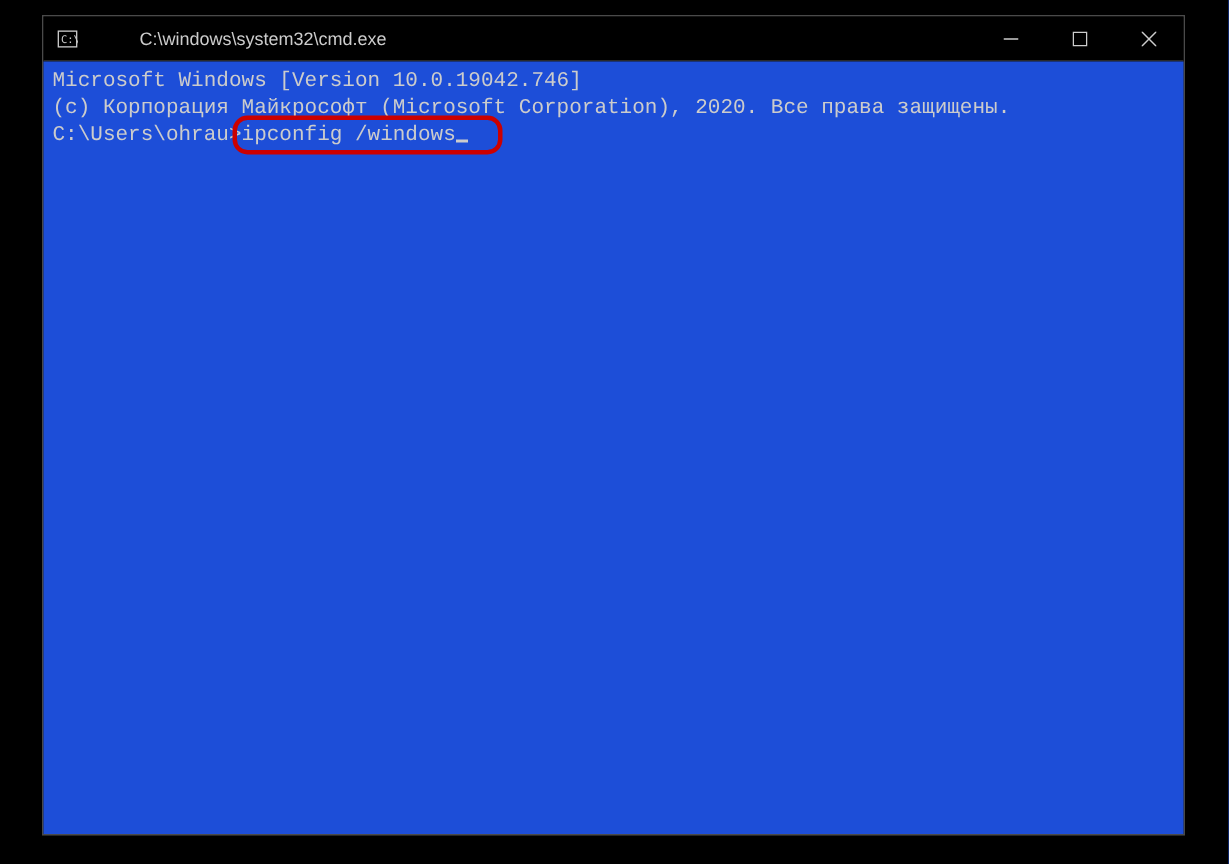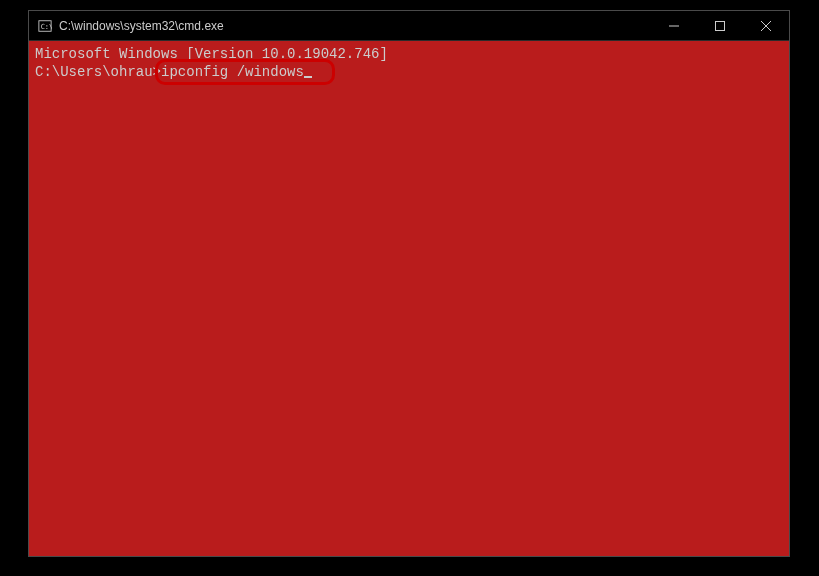--- a/index.html
+++ b/index.html
@@ -47,41 +47,42 @@
       justify-content: center;
     }
     .titlebar-icon svg {
       width: 14px;
       height: 14px;
     }
     .titlebar-title {
       color: #cccccc;
       font-size: 12px;
       font-family: 'Segoe UI', sans-serif;
+      margin-left: 34px;
     }
     .titlebar-controls {
       display: flex;
       height: 100%;
     }
     .titlebar-btn {
       width: 46px;
       height: 100%;
       display: flex;
       align-items: center;
       justify-content: center;
       color: #cccccc;
       cursor: pointer;
     }
     .titlebar-btn svg {
       width: 10px;
       height: 10px;
     }
     .terminal-content {
       flex: 1;
-      background: #b91c1c;
+      background: #1d4ed8;
       padding: 4px 6px;
       color: #cccccc;
       font-size: 14px;
       line-height: 1.3;
       font-family: Consolas, 'Courier New', monospace;
       position: relative;
     }
     .terminal-line {
       white-space: pre;
     }
@@ -137,16 +138,17 @@
       <div class="titlebar-btn close">
         <svg viewBox="0 0 10 10">
           <line x1="0" y1="0" x2="10" y2="10" stroke="#ccc" stroke-width="1"></line>
           <line x1="10" y1="0" x2="0" y2="10" stroke="#ccc" stroke-width="1"></line>
         </svg>
       </div>
     </div>
   </div>
   <div class="terminal-content">
     <div class="terminal-line">Microsoft Windows [Version 10.0.19042.746]</div>
+    <div class="terminal-line">(c) Корпорация Майкрософт (Microsoft Corporation), 2020. Все права защищены.</div>
     <div class="terminal-line"></div>
     <div class="terminal-line"><span>C:\Users\ohrau&gt;</span><span class="command-wrapper"><span>ipconfig /windows</span><span class="cursor"></span><span class="highlight-box"></span></span></div>
   </div>
 </div>
 
 </body></html>

